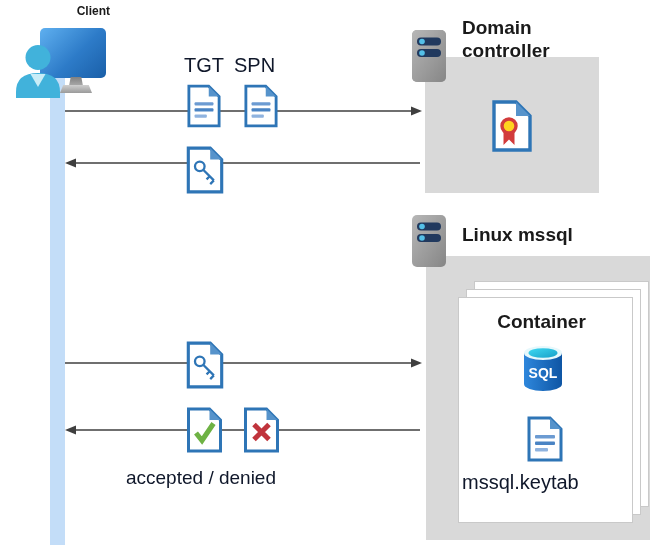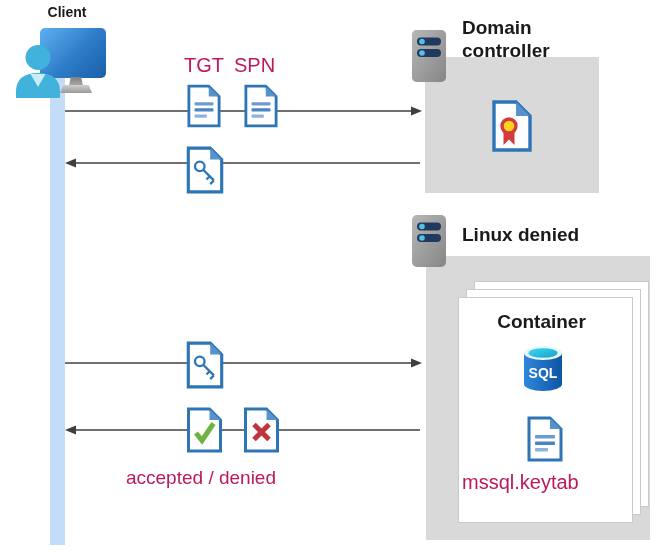--- a/index.html
+++ b/index.html
@@ -18,25 +18,25 @@
   .card{background:#fff;border:1px solid #C9C9C9;width:175px;height:226px;box-sizing:border-box;}
   .card-back{left:474px;top:281px;}
   .card-mid{left:466px;top:289px;}
   .card-front{left:458px;top:297px;}
 
   
   .lifeline{left:50px;top:78px;width:15px;height:467px;background:#C3DDF8;}
 
   
   .bold-label{font-weight:bold;color:#1A1A1A;}
-  .client-label{left:24px;top:4px;width:86px;text-align:center;font-size:14px;}
+  .client-label{left:24px;top:4px;width:86px;text-align:right;font-size:12px;}
   .dc-label{left:462px;top:16px;width:125px;font-size:19px;line-height:23px;}
   .linux-label{left:462px;top:224px;width:170px;font-size:19px;}
   .container-label{left:458px;top:311px;width:167px;text-align:center;font-size:19px;}
-  .plain-label{color:#be185d;font-size:19px;}
+  .plain-label{color:#0f172a;font-size:19px;}
   .tgt-label{left:176px;top:54px;width:56px;text-align:center;font-size:20px;}
   .spn-label{left:234px;top:54px;width:56px;text-align:left;font-size:20px;}
   .accepted-label{left:110px;top:467px;width:182px;text-align:center;}
   .keytab-label{left:462px;top:471px;width:165px;font-size:20px;}
 
   
   .monitor{left:40px;top:28px;width:66px;height:50px;border-radius:5px;
     background:linear-gradient(135deg,#5FB0F0 0%,#2D7BC8 55%,#1A5FA8 100%);}
   .stand-neck{left:69px;top:77px;width:14px;height:9px;
     background:linear-gradient(#808080,#ABABAB);
@@ -166,21 +166,21 @@
       <linearGradient id="srvgrad2" x1="0" y1="0" x2="1" y2="1">
         <stop offset="0" stop-color="#B7B7B7"></stop>
           <stop offset="1" stop-color="#868686"></stop>
       </linearGradient>
     </defs>
     <rect x="6" y="8.5" width="24" height="8" rx="4" fill="#21395E"></rect>
     <circle cx="11" cy="12.5" r="2.8" fill="#54C0E8"></circle>
     <rect x="6" y="20" width="24" height="8" rx="4" fill="#21395E"></rect>
     <circle cx="11" cy="24" r="2.8" fill="#54C0E8"></circle>
   </svg>
-  <div class="abs bold-label linux-label">Linux denied</div>
+  <div class="abs bold-label linux-label">Linux mssql</div>
 
   <div class="abs bold-label container-label">Container</div>
 
   <svg class="abs" style="left:522px;top:344px;" width="42" height="48" viewBox="0 0 42 48">
     <defs>
       <linearGradient id="sqlbody" x1="0" y1="0" x2="1" y2="0">
         <stop offset="0" stop-color="#2E87DC"></stop>
           <stop offset="1" stop-color="#0E55A4"></stop>
       </linearGradient>
       <linearGradient id="sqltop" x1="0" y1="0" x2="1" y2="1">

